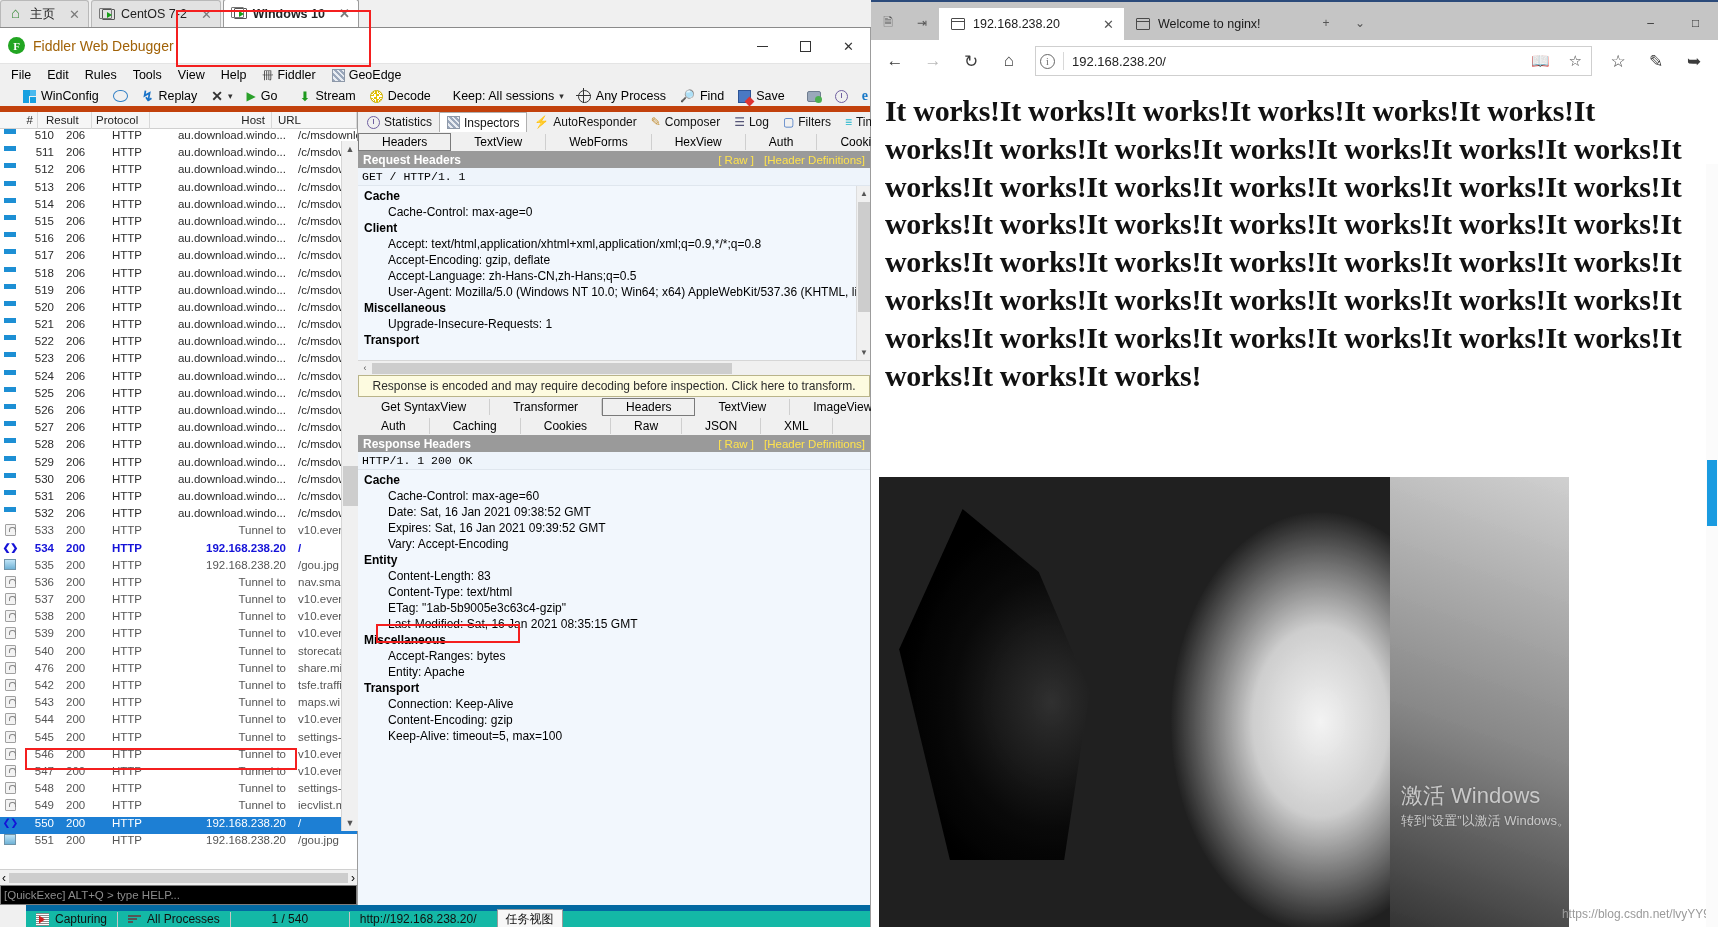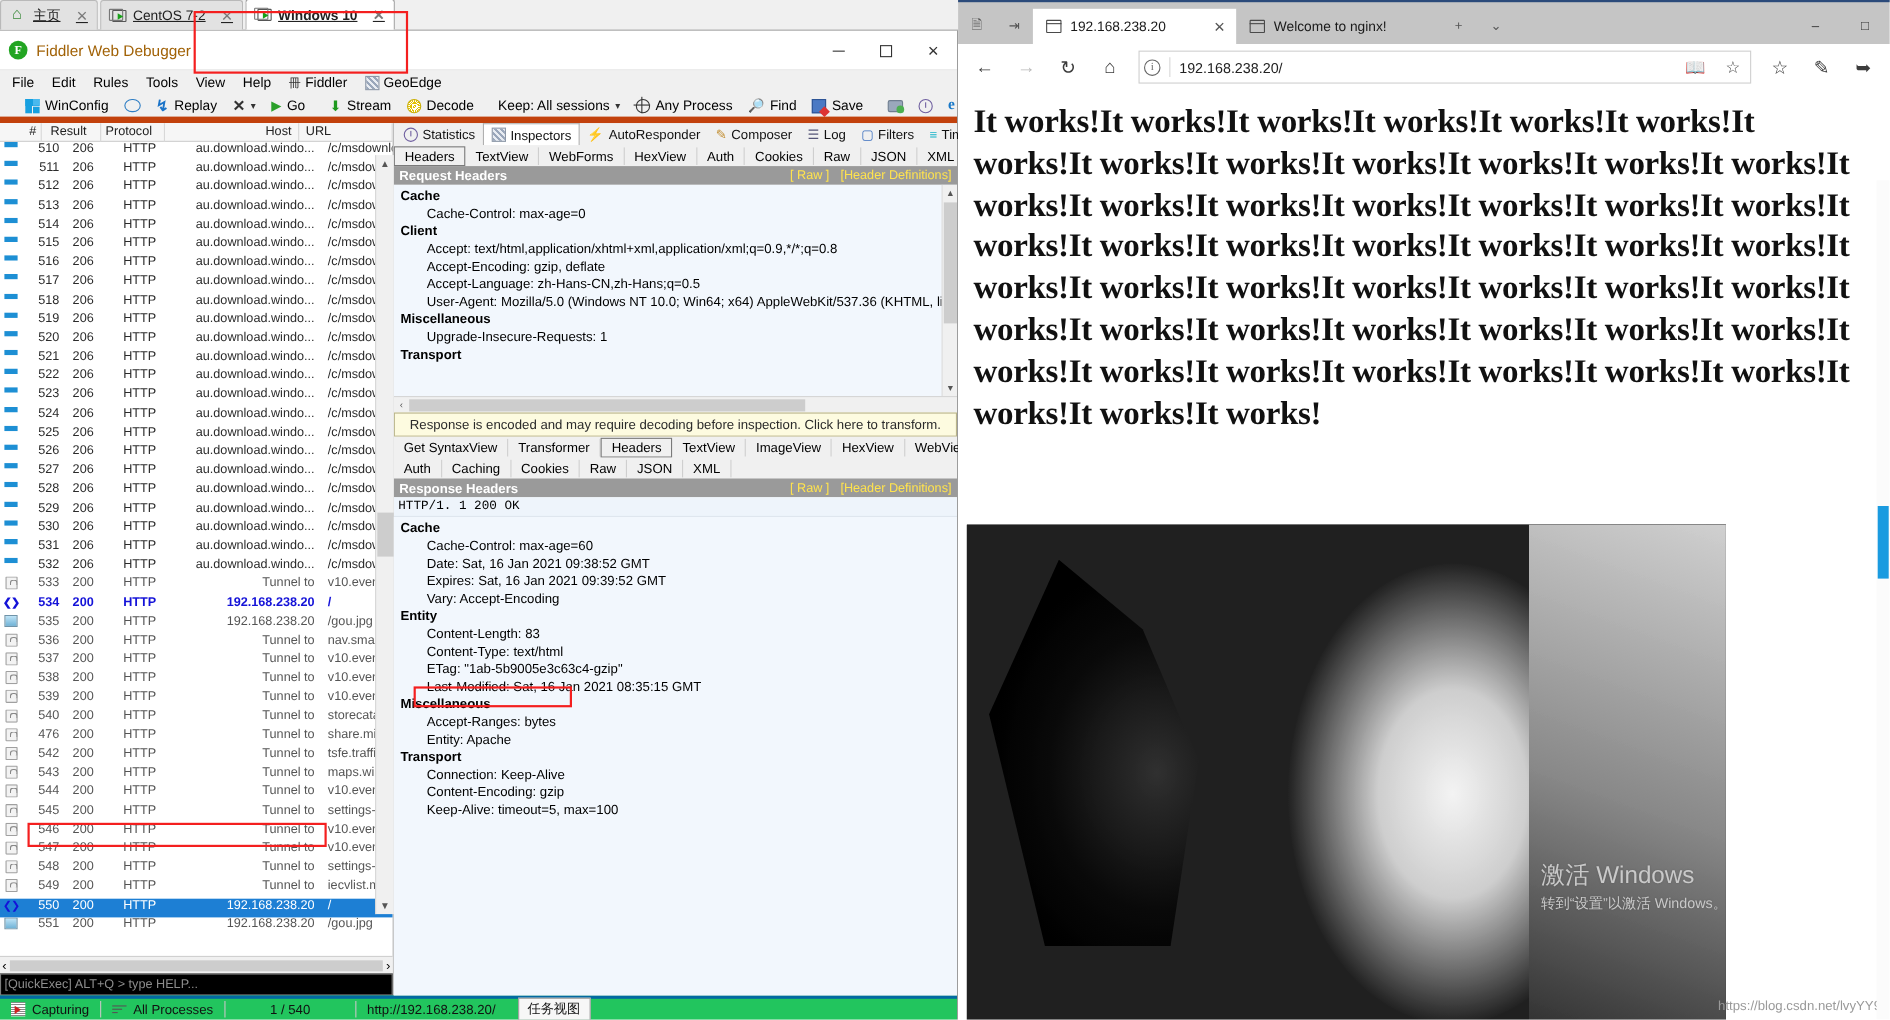--- a/index.html
+++ b/index.html
@@ -18,21 +18,21 @@
   .vmtabbar {
     position: absolute; left: 0; top: 0; width: 956px; height: 28px;
     background: #f0f0f0; border-bottom: 1px solid #8a8a8a;
     display: flex; align-items: flex-end;
   }
   .vmtab {
     height: 27px; display: flex; align-items: center; gap: 6px;
     padding: 0 8px 0 10px; font-size: 12.5px;
     background: #e2e2e2; border: 1px solid #b9b9b9; border-bottom: none;
     border-top-left-radius: 3px; border-top-right-radius: 3px;
-    margin-right: 2px; color: #222; text-decoration: underline;
+    margin-right: 2px; color: #222;
   }
   .vmtab.active { background: #ffffff; font-weight: bold; height: 28px; border-color: #9a9a9a; }
   .vmtab .x { color: #7a7a7a; font-size: 13px; margin-left: 8px; }
   .vm-ico { width: 13px; height: 13px; display: inline-block; position: relative; }
   .vm-ico.home::before {
     content: "\2302"; font-size: 15px; color: #3a8a3a; position: absolute; top: -4px; left: 0;
   }
   .vm-ico.screen {
     border: 1.4px solid #555; border-radius: 1px; width: 13px; height: 11px;
   }
@@ -161,21 +161,21 @@
   .vscroll-col { width: 17px; background: #f0f0f0; border-left: 1px solid #d5d5d5; display:flex; flex-direction:column; justify-content: space-between; }
   .vsbtn { height: 16px; display:flex; align-items:center; justify-content:center; font-size:9px; color:#555; }
   .vsthumb { width:15px; height:40px; background:#cdcdcd; margin: 0 1px; }
 
   
   .inspect { flex: 1; display: flex; flex-direction: column; min-width: 0; background: #f0f0f0; }
   .tabrow { display: flex; height: 20px; font-size: 12px; padding-left: 2px; }
   .tabrow .tab { display:flex; align-items:center; gap:4px; padding: 1px 7px; white-space: nowrap; color:#111;}
   .tabrow .tab.sel { background:#fff; border:1px solid #b0b0b0; border-bottom:none; }
   .subtabrow { display:flex; align-items:center; height: 19px; font-size: 12px; background:#f0f0f0;}
-  .subtabrow .stab { padding: 1px 9px; white-space:nowrap; border-right: 1px solid #cfcfcf;}
+  .subtabrow .stab { padding: 1px 23px; white-space:nowrap; border-right: 1px solid #cfcfcf;}
   .subtabrow .stab.sel { border: 1px solid #7a7a7a; background:#f0f0f0; }
   .hdrbar {
     height: 17px; background: #9a9a9a; color: #fff; font-weight: bold; font-size: 12px;
     display:flex; align-items:center; padding: 0 5px; justify-content: space-between;
   }
   .hdrbar .links { font-size: 11.5px; color: #ffe34d; font-weight: normal; display:flex; gap:10px; }
   .reqline {
     background: #eef4fb; font-family: "Liberation Mono", monospace; font-size: 11.5px;
     padding: 2px 4px; border-bottom: 1px solid #dfe6ee;
   }
@@ -191,22 +191,22 @@
   .hscrollbar .thumb{height:11px;background:#cdcdcd;width:360px;}
   .notice {
     background: #fdfbe0; border: 1px solid #b9b48a; color: #2b2b2b;
     font-size: 12px; text-align:center; padding: 3px 0;
   }
   .upper-pane { display:flex; flex-direction:column; height: 243px; }
   .lower-pane { flex:1; display:flex; flex-direction:column; min-height:0; }
 
   
   .statusbar {
-    height: 22px; background: #22c55e; border-top: 3px solid #0369a1;
-    display: flex; align-items: center; font-size: 12px; color:#111;
+    height: 22px; background: #14b8a6; border-top: 6px solid #0369a1;
+    display: flex; align-items: center; font-size: 12px; color:#111;margin-left:26px;
   }
   .sb { padding: 0 10px; display:flex; align-items:center; gap:6px; height:22px;}
   .sb-div { width:1px;height:15px;background:#c6c6c6;}
   .ic-capture{width:13px;height:13px;background:repeating-linear-gradient(0deg,#888 0 1px,#fff 1px 2px);position:relative;}
   .ic-capture::after{content:"";position:absolute;left:3px;top:3px;width:6px;height:8px;background:#d02020;clip-path:polygon(0 0,100% 50%,0 100%);}
   .ic-filterlines{display:flex;flex-direction:column;gap:1.5px;}
   .ic-filterlines i{display:block;height:1.4px;background:#555;}
   .taskview { border: 1px solid #9c9c9c; background:#f7f7f7; padding: 1px 8px; font-size:12px;}
 
   
@@ -877,20 +877,21 @@
               <span class="stab">JSON</span>
               <span class="stab">XML</span>
             </div>
           <div class="hdrbar">
             <span>Request Headers</span>
             <span class="links">
               <span>[ Raw ]</span>
               <span>[Header Definitions]</span>
             </span>
           </div>
+          <div class="reqline">GET / HTTP/1. 1</div>
           <div class="hdrbody">
             <div id="req-groups">
                 <div class="hgroup">Cache</div>
                 <div class="hitem">Cache-Control: max-age=0</div>
                 <div class="hgroup">Client</div>
                 <div class="hitem">Accept: text/html,application/xhtml+xml,application/xml;q=0.9,*/*;q=0.8</div>
                 <div class="hitem">Accept-Encoding: gzip, deflate</div>
                 <div class="hitem">Accept-Language: zh-Hans-CN,zh-Hans;q=0.5</div>
                 <div class="hitem">User-Agent: Mozilla/5.0 (Windows NT 10.0; Win64; x64) AppleWebKit/537.36 (KHTML, like Gecko) Chrom</div>
                 <div class="hgroup">Miscellaneous</div>

